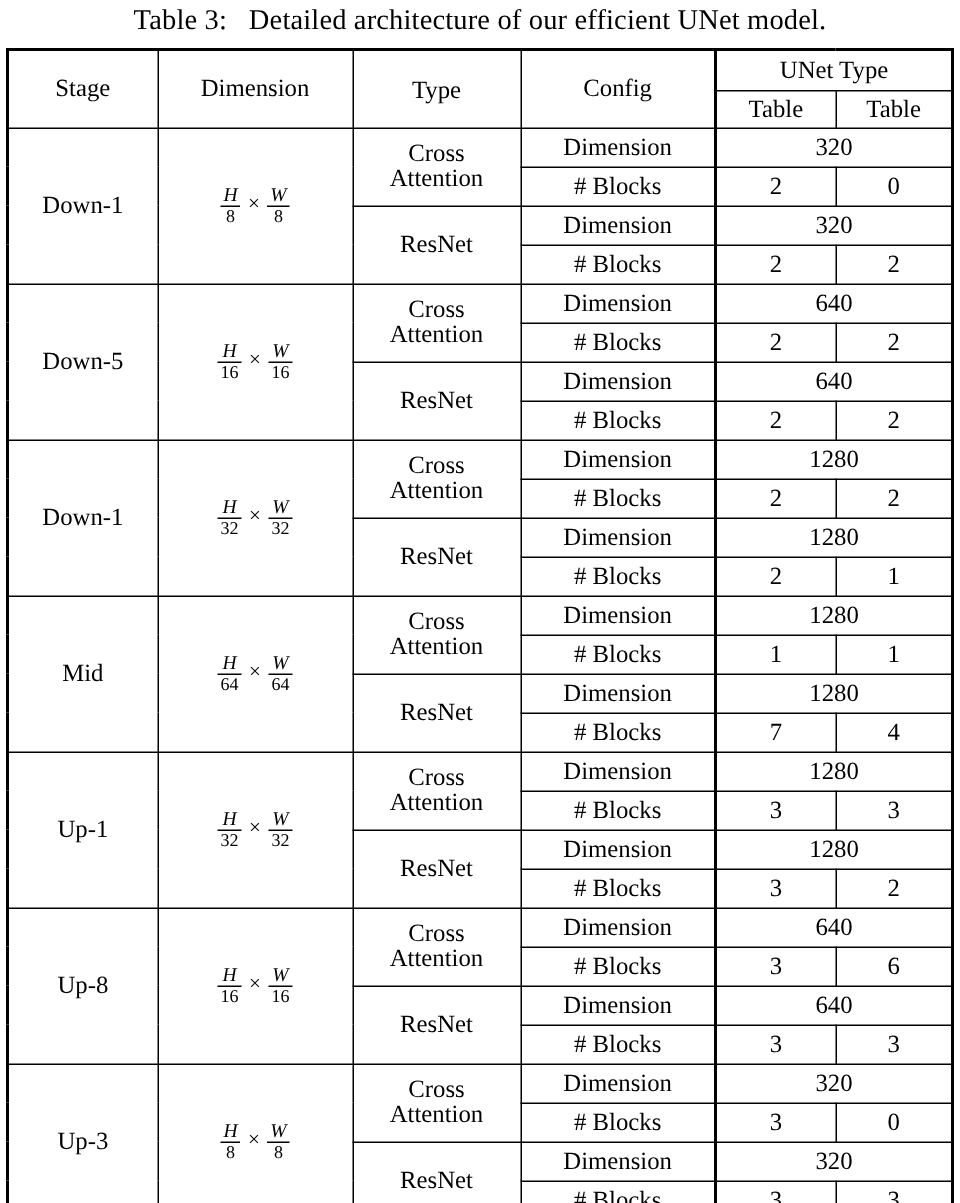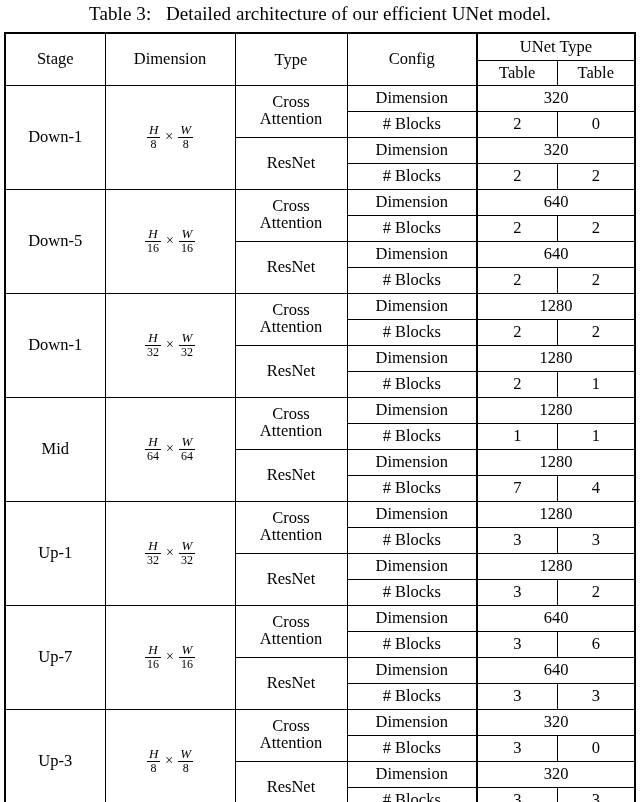--- a/index.html
+++ b/index.html
@@ -270,21 +270,21 @@
           <td rowspan="2" class="type-cell">ResNet</td>
           <td class="cfg-cell" style="border-right-width: 2px;">Dimension</td>
           <td colspan="2" class="val-cell">1280</td>
         </tr>
         <tr class="row-blk">
           <td class="cfg-cell" style="border-right-width: 2px;"># Blocks</td>
           <td class="val-cell">3</td>
           <td class="val-cell">2</td>
         </tr>
         <tr class="row-dim stage-top">
-          <td rowspan="4" class="stage-cell">Up-7</td>
+          <td rowspan="4" class="stage-cell">Up-8</td>
           <td rowspan="4" class="res-cell"><span class="frac"><span class="num italic">H</span><span class="den">16</span></span><span class="times">×</span><span class="frac"><span class="num italic">W</span><span class="den">16</span></span></td>
           <td rowspan="2" class="type-cell">
             <span class="two-line">Cross</span>
             <span class="two-line">Attention</span>
           </td>
           <td class="cfg-cell" style="border-right-width: 2px;">Dimension</td>
           <td colspan="2" class="val-cell">640</td>
         </tr>
         <tr class="row-blk">
           <td class="cfg-cell" style="border-right-width: 2px;"># Blocks</td>

